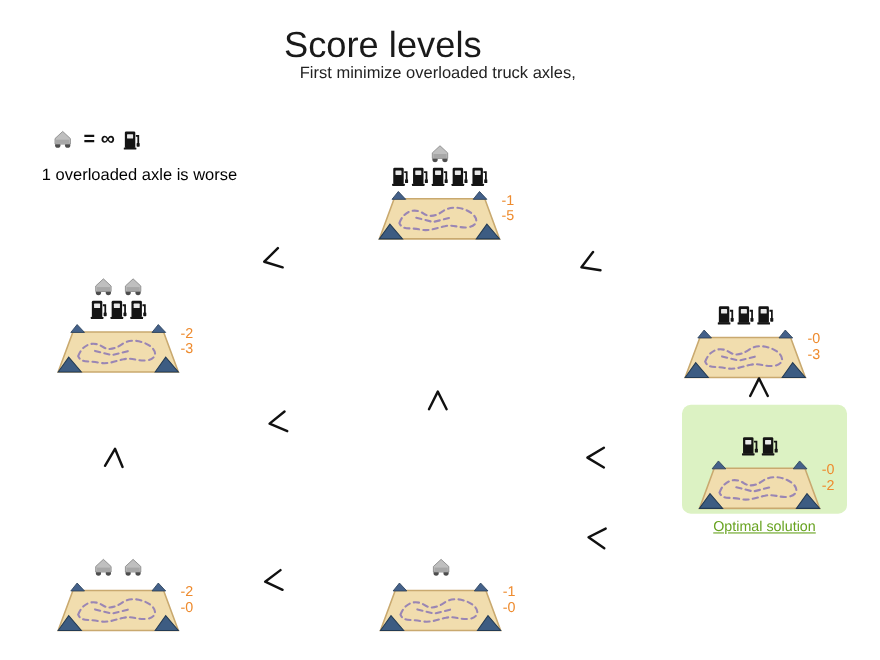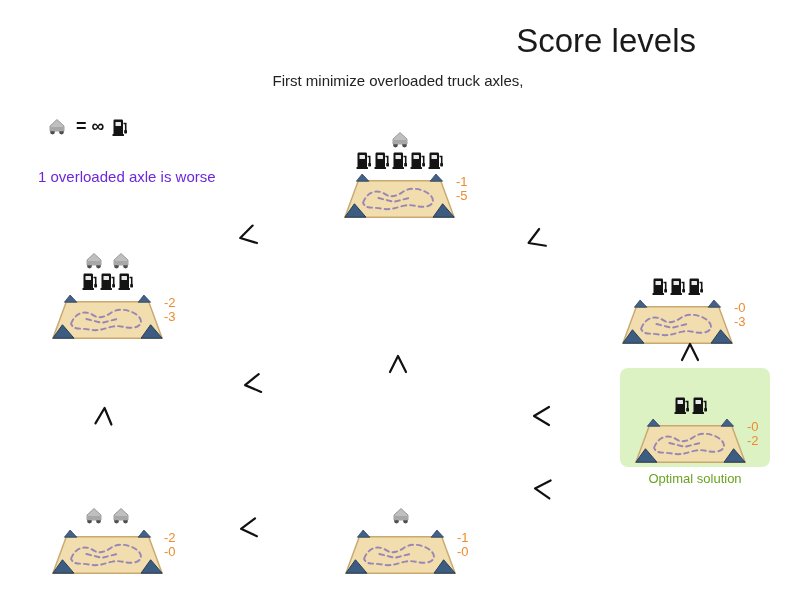--- a/index.html
+++ b/index.html
@@ -6,54 +6,54 @@
   html,body { width:800px; height:600px; }
   body {
     position:relative;
     background:#ffffff;
     font-family:"Liberation Sans", sans-serif;
     overflow:hidden;
     color:#1a1a1a;
   }
   .title {
     position:absolute; top:22px; left:0; width:696px;
-    text-align:right; font-size:33px; font-weight:400; color:#1a1a1a;
+    text-align:center; font-size:33px; font-weight:400; color:#1a1a1a;
   }
   .subtitle {
-    position:absolute; top:70px; left:0; width:796px;
+    position:absolute; top:56px; left:0; width:796px;
     text-align:center; font-size:15px; color:#222; line-height:1.45;
   }
   .legend {
     position:absolute; left:46px; top:116px;
     display:flex; align-items:center; gap:8px;
   }
   .legend-eq { font-size:18px; font-weight:700; color:#111; }
   .warning {
-    position:absolute; left:38px; top:166px;
-    font-size:15px; color:#6d28d9; line-height:1.45;
+    position:absolute; left:38px; top:149px;
+    font-size:15px; color:#000000; line-height:1.45;
   }
   .solution { position:absolute; width:115px; }
   .icon-stack {
     height:46px; display:flex; flex-direction:column;
     justify-content:flex-end; align-items:center; gap:2px;
   }
   .icon-row { display:flex; justify-content:center; align-items:flex-end; gap:2px; }
   .icon-row.trucks { gap:5px; }
   .map-wrap { position:relative; width:115px; height:52px; margin-top:2px; }
   .score {
     position:absolute; left:114px; top:3px;
     font-size:13px; line-height:14px; color:#ee8b2e; white-space:nowrap;
   }
   .optimal-box {
     position:absolute; left:620px; top:368px; width:150px; height:99px;
     background:#dcf2c3; border-radius:8px;
   }
   .optimal-label {
     position:absolute; left:620px; top:471px; width:150px;
-    text-align:center; font-size:13px; color:#68a321;
+    text-align:center; font-size:13px; color:#68a321;text-decoration:underline;
   }
   .mark { position:absolute; width:24px; height:24px; overflow:visible; }
   .defs-holder { position:absolute; width:0; height:0; }
 </style>
 </head>
 <body>
 
 <svg class="defs-holder" aria-hidden="true">
   <defs>
     <g id="map-sym">

